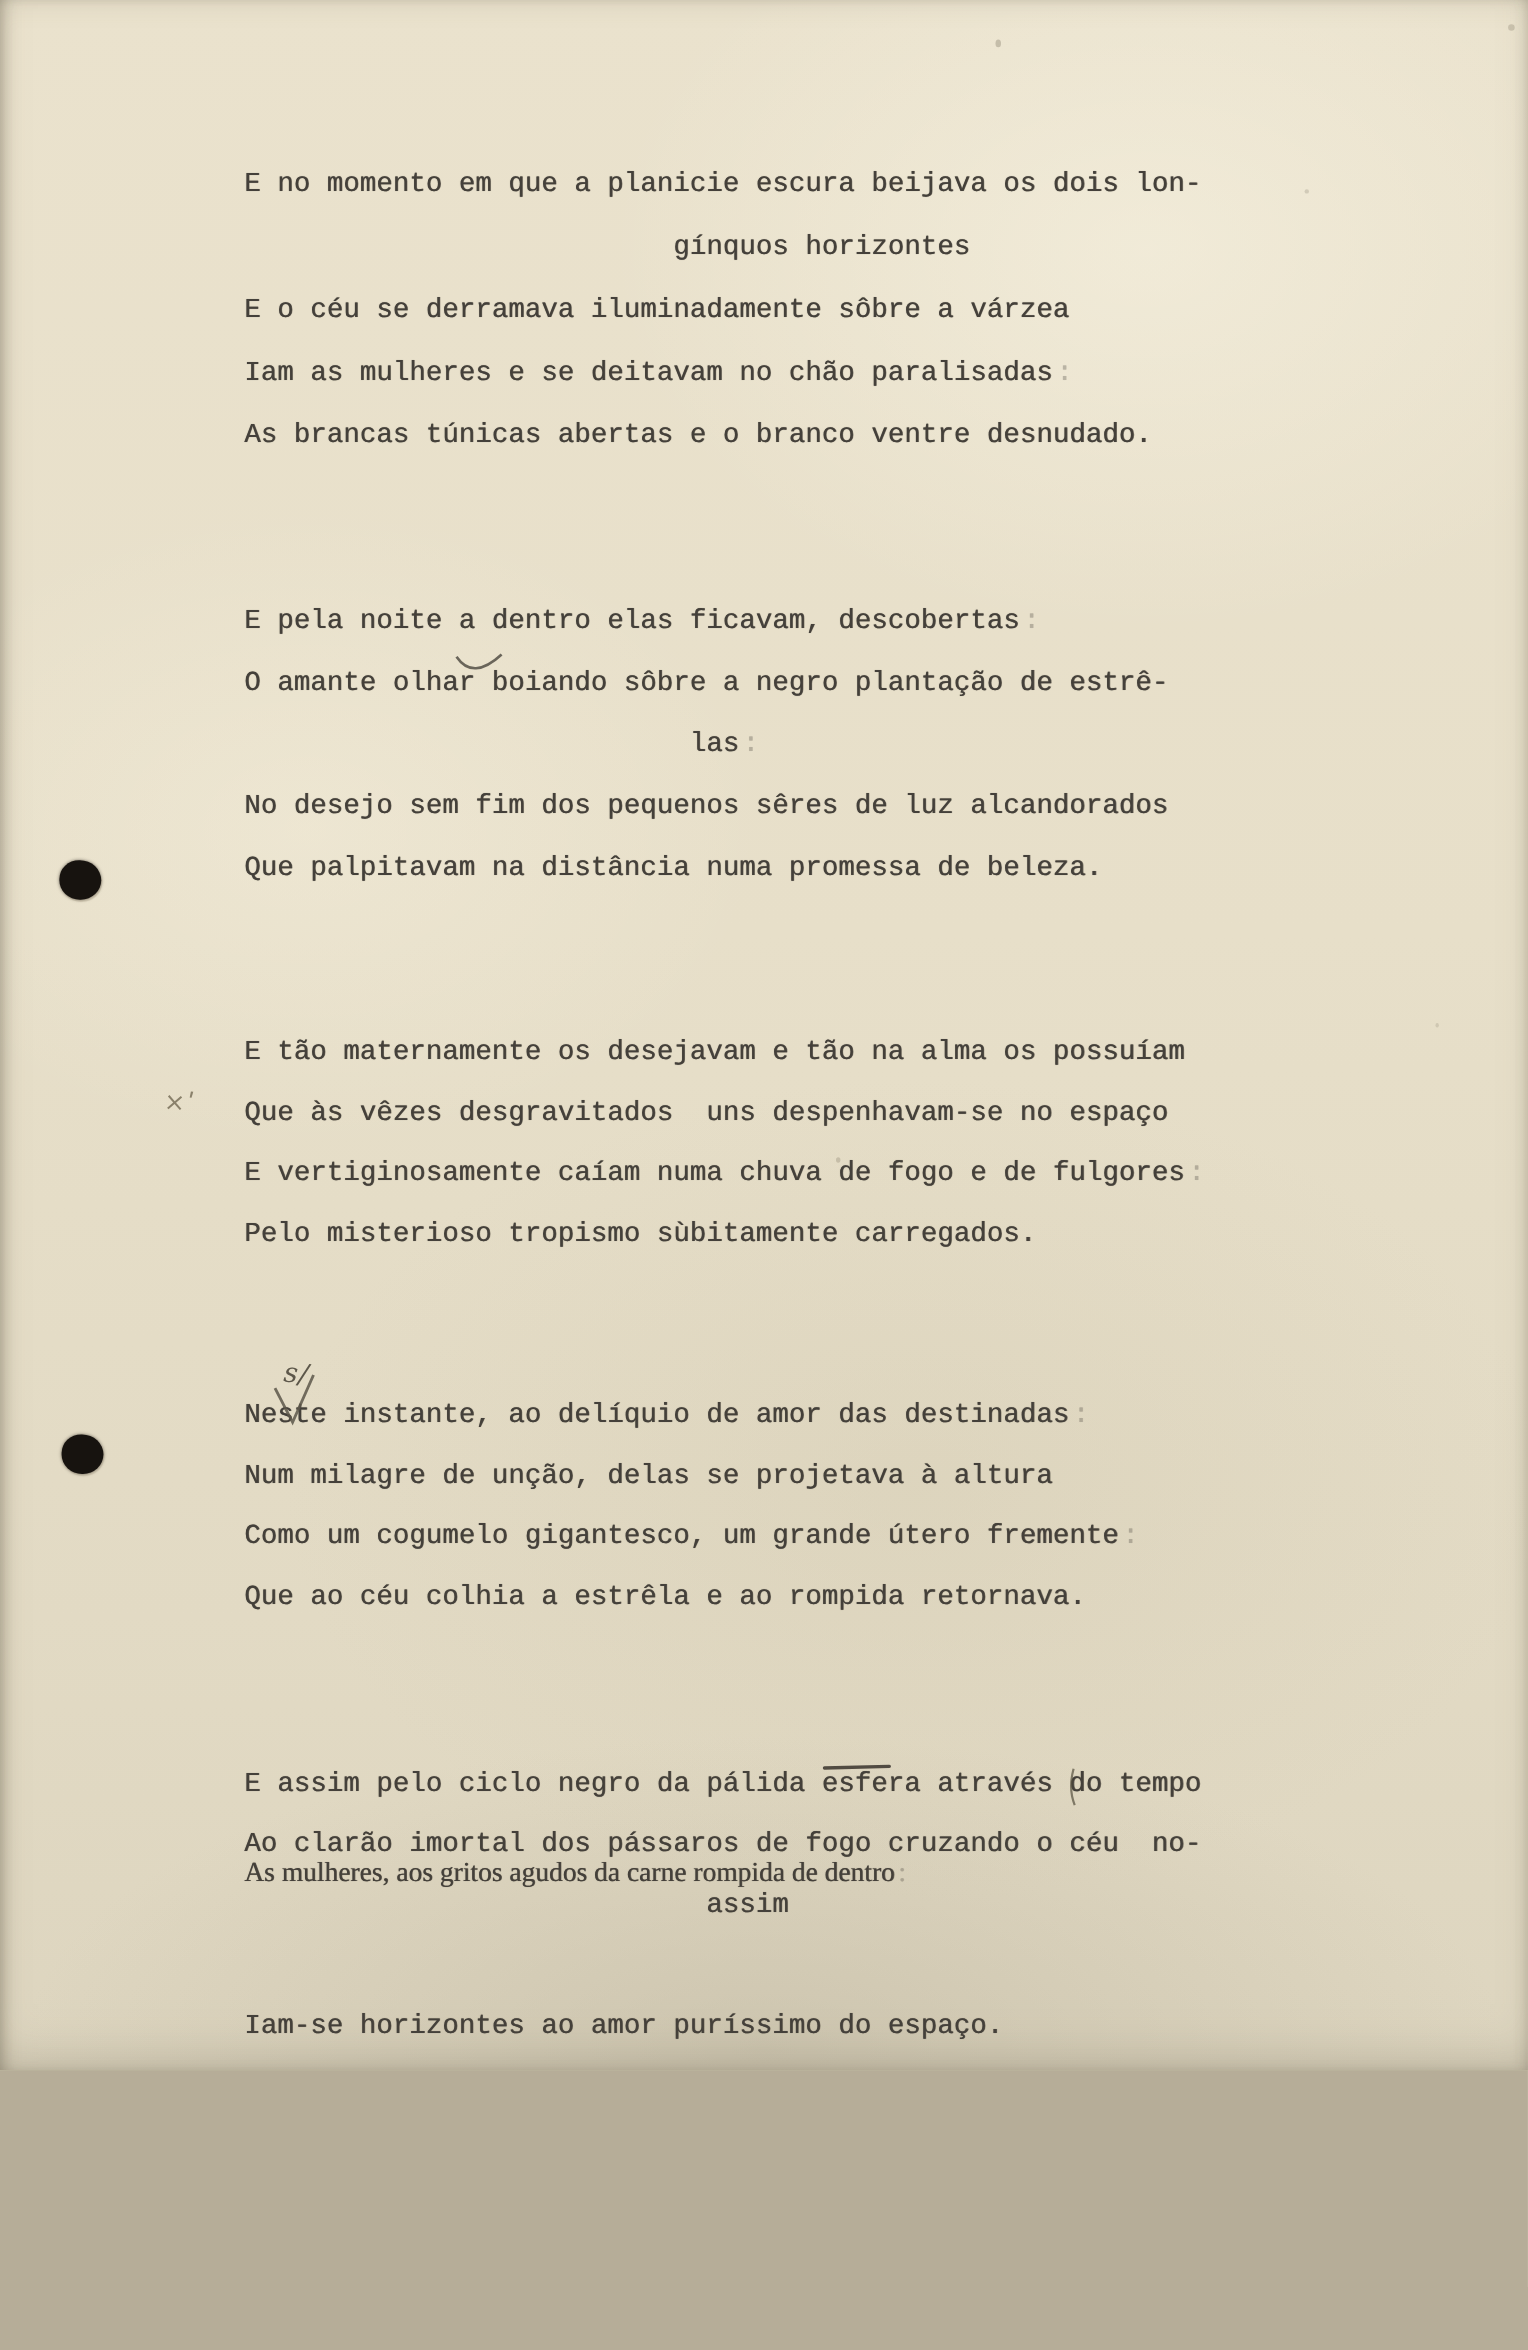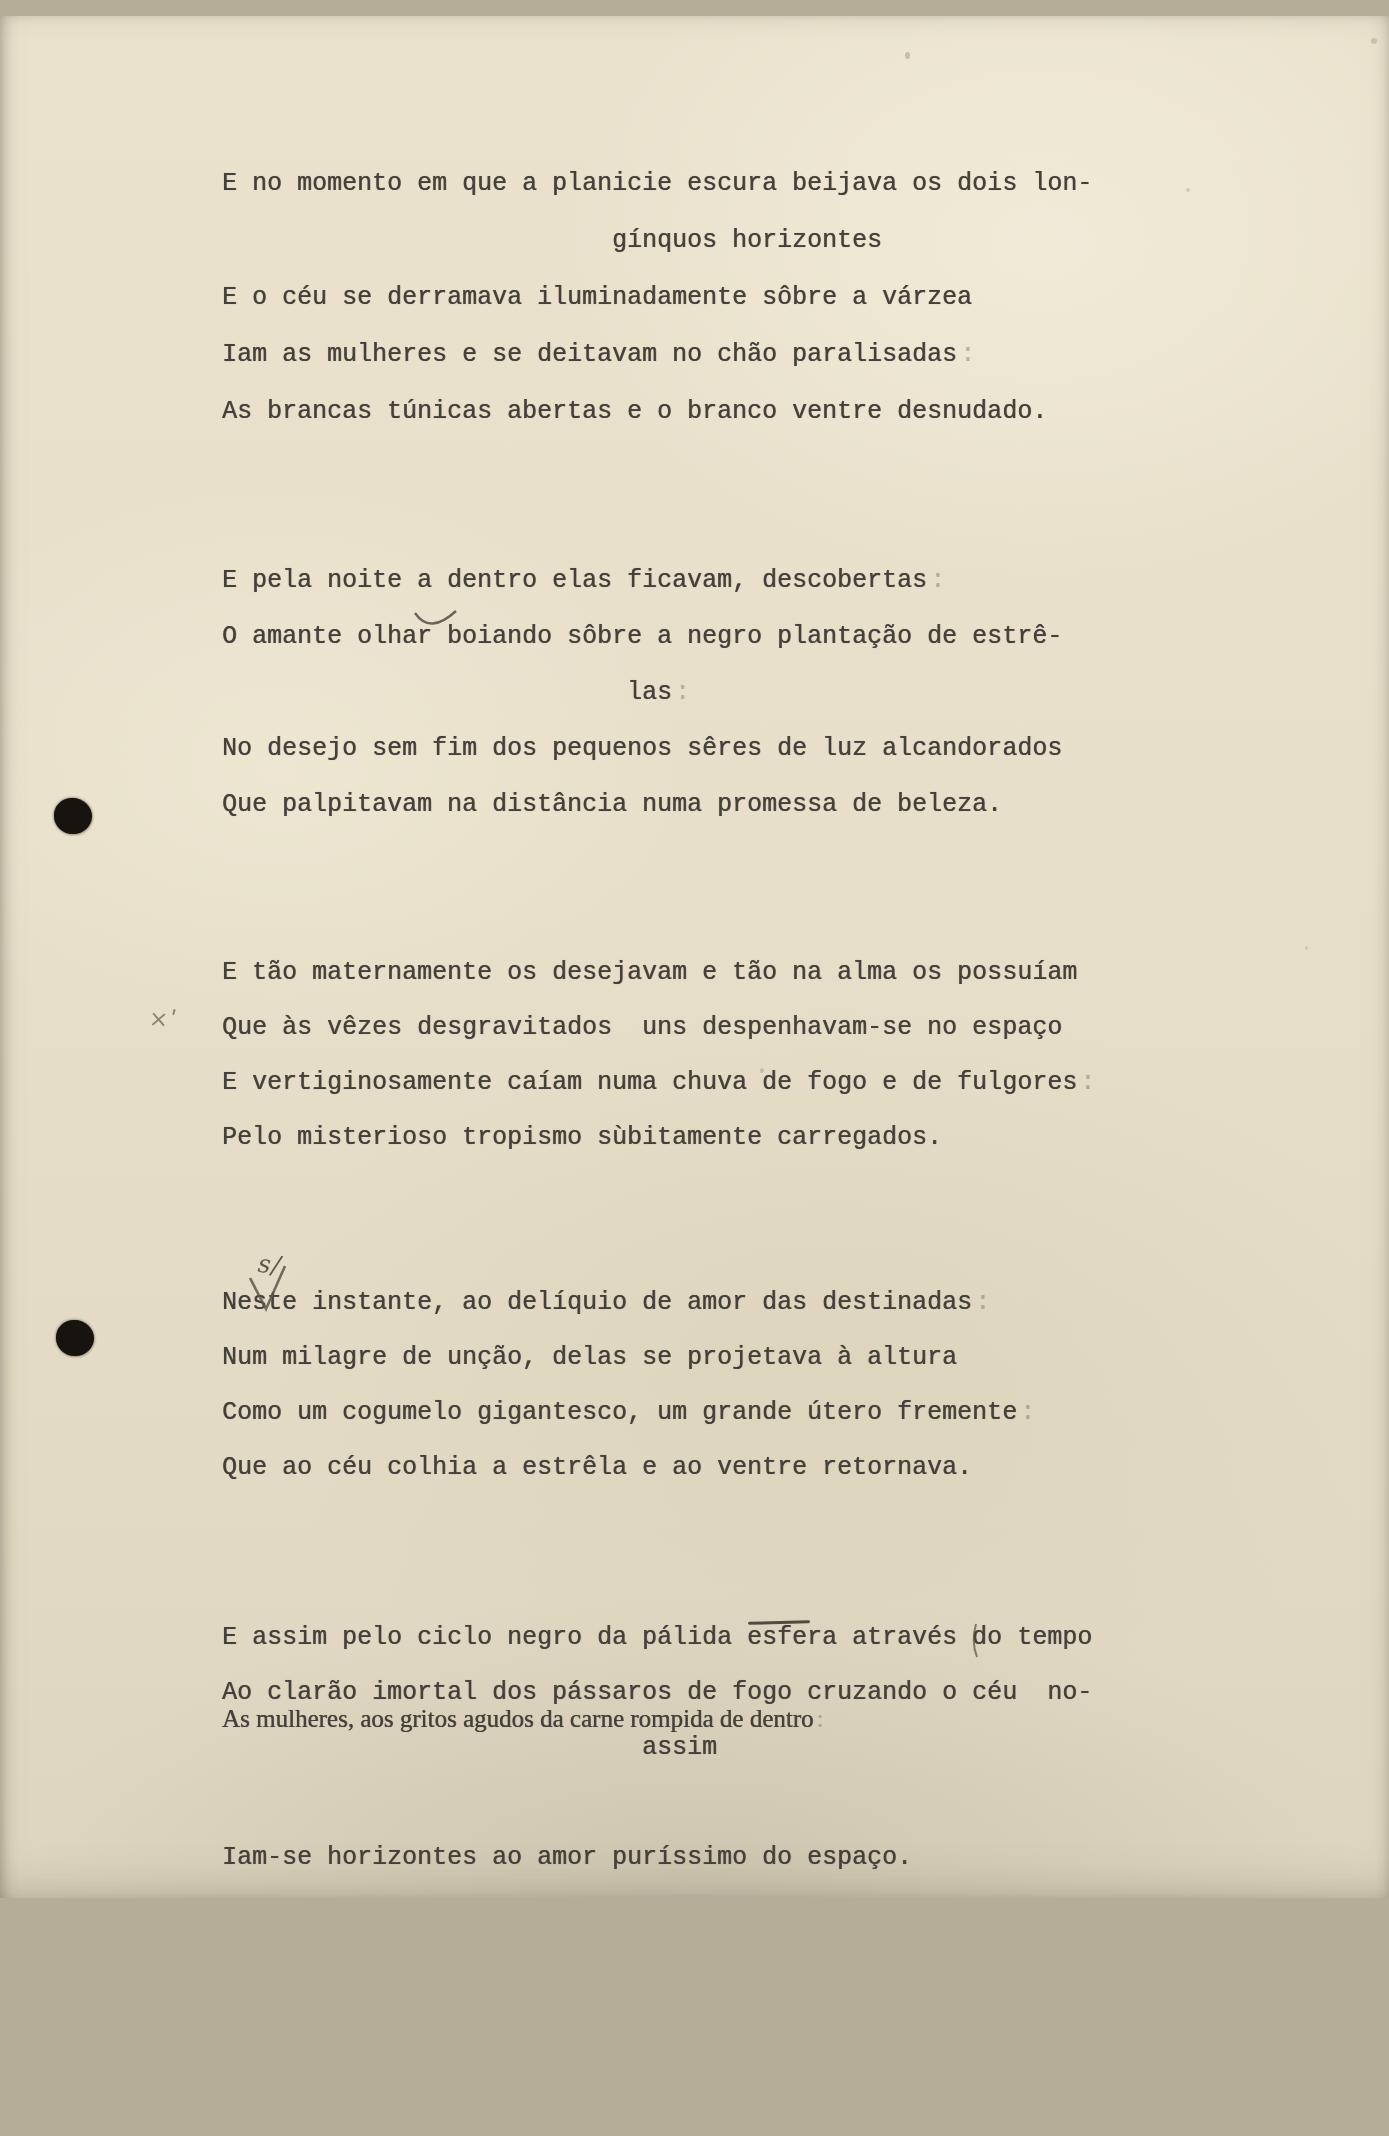--- a/index.html
+++ b/index.html
@@ -1,19 +1,19 @@
 <!DOCTYPE html>
 <html><head>
 <meta charset="utf-8">
 <style>
   html,body{margin:0;padding:0;background:#b6ad98;}
   .page{
     position:relative;
     width:1389px;height:1882px;
-    margin:16px auto;
+    margin:0 auto;
     background-color:#e7dfc9;
     background-image:
       radial-gradient(ellipse 700px 500px at 75% 12%, rgba(255,252,238,.35), rgba(255,252,238,0) 70%),
       radial-gradient(ellipse 600px 420px at 20% 40%, rgba(255,250,235,.25), rgba(255,250,235,0) 70%),
       radial-gradient(ellipse 800px 520px at 60% 72%, rgba(205,196,170,.28), rgba(205,196,170,0) 72%),
       radial-gradient(ellipse 900px 380px at 50% 99%, rgba(186,178,156,.45), rgba(186,178,156,0) 75%),
       linear-gradient(180deg,#eae2cd 0%,#e7dfc9 45%,#e2dac4 78%,#ddd5bf 100%);
     box-shadow:
       inset 10px 0 16px -10px rgba(95,88,70,.55),
       inset -8px 0 14px -10px rgba(95,88,70,.40),
@@ -85,21 +85,21 @@
       <div class="line" style="top: 664px; left: 627px;">las<span class="ghost">:</span></div>
       <div class="line" style="top: 720px; left: 222px;">No desejo sem fim dos pequenos sêres de luz alcandorados</div>
       <div class="line" style="top: 776px; left: 222px;">Que palpitavam na distância numa promessa de beleza.</div>
       <div class="line" style="top: 944px; left: 222px;">E tão maternamente os desejavam e tão na alma os possuíam</div>
       <div class="line" style="top: 999px; left: 222px;">Que às vêzes desgravitados  uns despenhavam-se no espaço</div>
       <div class="line" style="top: 1054px; left: 222px;">E vertiginosamente caíam numa chuva de fogo e de fulgores<span class="ghost">:</span></div>
       <div class="line" style="top: 1109px; left: 222px;">Pelo misterioso tropismo sùbitamente carregados.</div>
       <div class="line" style="top: 1274px; left: 222px;">Neste instante, ao delíquio de amor das destinadas<span class="ghost">:</span></div>
       <div class="line" style="top: 1329px; left: 222px;">Num milagre de unção, delas se projetava à altura</div>
       <div class="line" style="top: 1384px; left: 222px;">Como um cogumelo gigantesco, um grande útero fremente<span class="ghost">:</span></div>
-      <div class="line" style="top: 1439px; left: 222px;">Que ao céu colhia a estrêla e ao ventre retornava.</div>
+      <div class="line" style="top: 1439px; left: 222px;">Que ao céu colhia a estrêla e ao rompida retornava.</div>
       <div class="line" style="top: 1609px; left: 222px;">E assim pelo ciclo negro da pálida esfera através do tempo</div>
       <div class="line" style="top: 1664px; left: 222px;">Ao clarão imortal dos pássaros de fogo cruzando o céu  no-</div>
       <div class="line" style="top: 1719px; left: 642px;">assim</div>
       <div class="line" style="top: 1690px; left: 222px; font-family: Liberation Serif, serif;">As mulheres, aos gritos agudos da carne rompida de dentro<span class="ghost">:</span></div>
       <div class="line" style="top: 1829px; left: 222px;">Iam-se horizontes ao amor puríssimo do espaço.</div>
     </div>
 
   <span class="pencil margin-mark">×ʹ</span>
 
   <span class="pencil pencil-dark insertion-text">s/</span>

